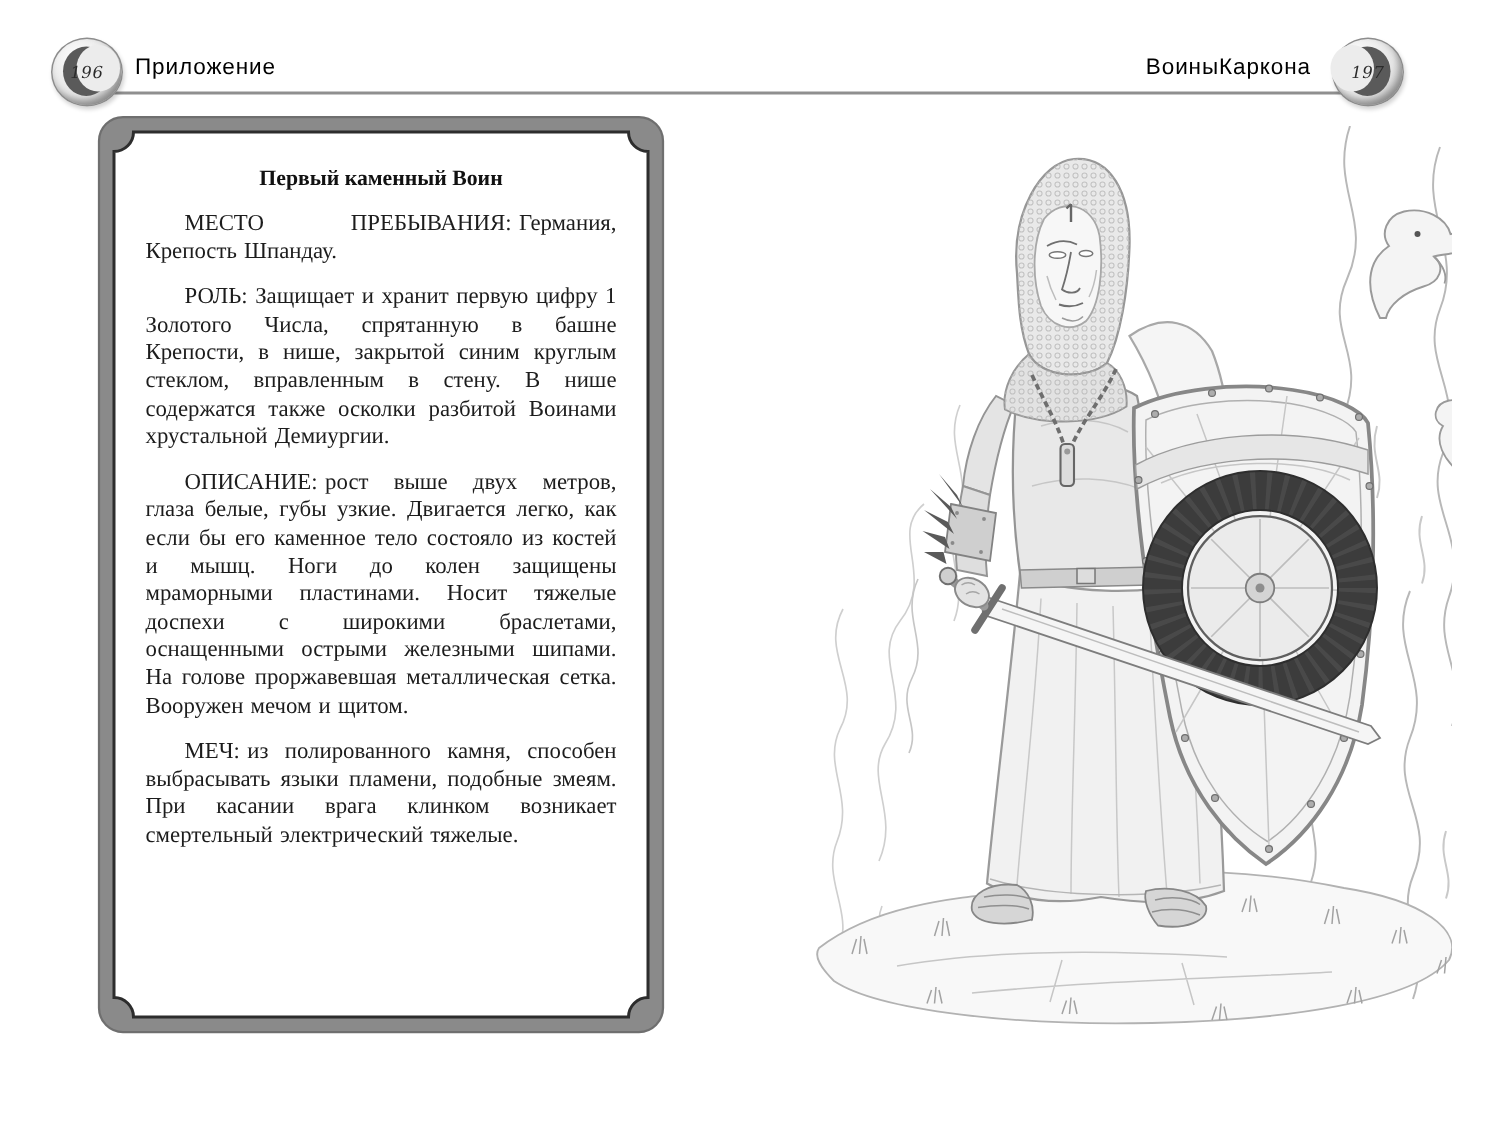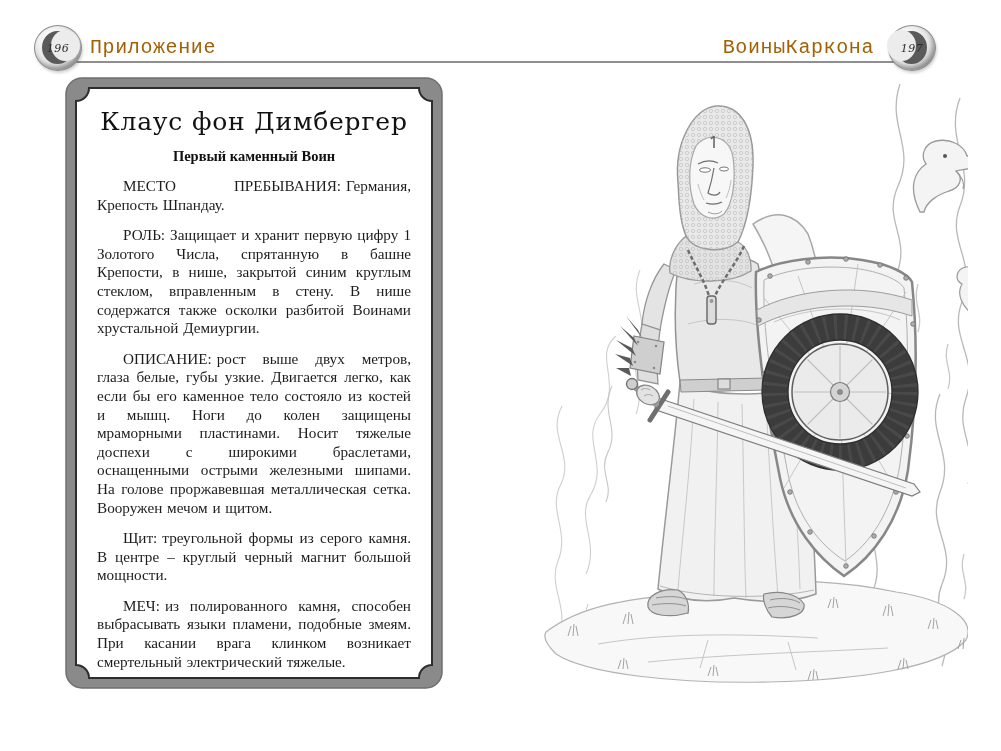--- a/index.html
+++ b/index.html
@@ -1,21 +1,21 @@
 <!DOCTYPE html>
 <html lang="ru"><head>
 <meta charset="utf-8">
 <style>
   html,body{margin:0;padding:0;background:#fff;}
   .stage{position:relative;width:968px;height:751px;background:#ffffff;overflow:hidden;
          font-family:"Liberation Serif",serif;color:#1c1c1c;}
   
   .hrule{position:absolute;left:42px;right:42px;top:61px;height:1.5px;background:#8f8f8f;}
-  .hlabel{position:absolute;top:36px;font-family:Liberation Mono, monospace;font-size:20px;
-          color:#a16207;letter-spacing:.6px;white-space:nowrap;}
+  .hlabel{position:absolute;top:36px;font-family:Liberation Sans, sans-serif;font-size:15px;
+          color:#000000;letter-spacing:.6px;white-space:nowrap;}
   .hlabel.left{left:90px;}
   .hlabel.right{right:94px;}
   .badge{position:absolute;top:25px;width:46px;height:44px;border-radius:50%;
          background:radial-gradient(circle at 35% 30%, #ffffff 0%, #e4e4e4 55%, #9e9e9e 100%);
          border:1px solid #8d8d8d;box-shadow:inset -2px -3px 4px rgba(0,0,0,.28),1px 2px 3px rgba(0,0,0,.18);}
   .badge.bleft{left:34px;}
   .badge.bright{right:32px;}
   .crescent{position:absolute;left:7px;top:5px;width:31px;height:33px;border-radius:50%;background:#5a5a5a;}
   .crescent::after{content:"";position:absolute;width:29px;height:31px;border-radius:50%;background:#ececec;top:-1px;}
   .bleft .crescent::after{left:9px;}
@@ -53,26 +53,24 @@
     <span class="crescent"></span>
     <span class="num">197</span>
   </div>
 
   <section class="card">
     <svg class="frame" width="380" height="614" viewBox="0 0 380 614">
       <rect x="2" y="2" width="376" height="610" rx="16" fill="#8a8a8a" stroke="#6f6f6f" stroke-width="1.5"></rect>
       <path d="M25 12 H355 A13 13 0 0 0 368 25 V589 A13 13 0 0 0 355 602 H25 A13 13 0 0 0 12 589 V25 A13 13 0 0 0 25 12 Z" fill="#ffffff" stroke="#2d2d2d" stroke-width="2"></path>
     </svg>
     <div class="card-content">
-      <h1 class="title">Клаус фон Димбергер</h1>
       <div class="subtitle">Первый каменный Воин</div>
       <p><span class="plabel">МЕСТО ПРЕБЫВАНИЯ:</span><span>Германия, Крепость Шпандау.</span></p>
       <p><span class="plabel">РОЛЬ:</span><span>Защищает и хранит первую цифру 1 Золотого Числа, спрятанную в башне Крепости, в нише, закрытой синим круглым стеклом, вправленным в стену. В нише содержатся также осколки разбитой Воинами хрустальной Демиургии.</span></p>
       <p><span class="plabel">ОПИСАНИЕ:</span><span>рост выше двух метров, глаза белые, губы узкие. Двигается легко, как если бы его каменное тело состояло из костей и мышц. Ноги до колен защищены мраморными пластинами. Носит тяжелые доспехи с широкими браслетами, оснащенными острыми железными шипами. На голове проржавевшая металлическая сетка. Вооружен мечом и щитом.</span></p>
-      <p><span class="plabel">Щит:</span><span>треугольной формы из серого камня. В центре – круглый черный магнит большой мощности.</span></p>
       <p><span class="plabel">МЕЧ:</span><span>из полированного камня, способен выбрасывать языки пламени, подобные змеям. При касании врага клинком возникает смертельный электрический тяжелые.</span></p>
     </div>
   </section>
 
   <svg class="illustration" width="470" height="620" viewBox="0 0 470 620">
     <defs>
       <pattern id="mail" width="6" height="6" patternUnits="userSpaceOnUse">
         <circle cx="3" cy="3" r="1.7" fill="none" stroke="#bdbdbd" stroke-width="0.7"></circle>
       </pattern>
     </defs>

